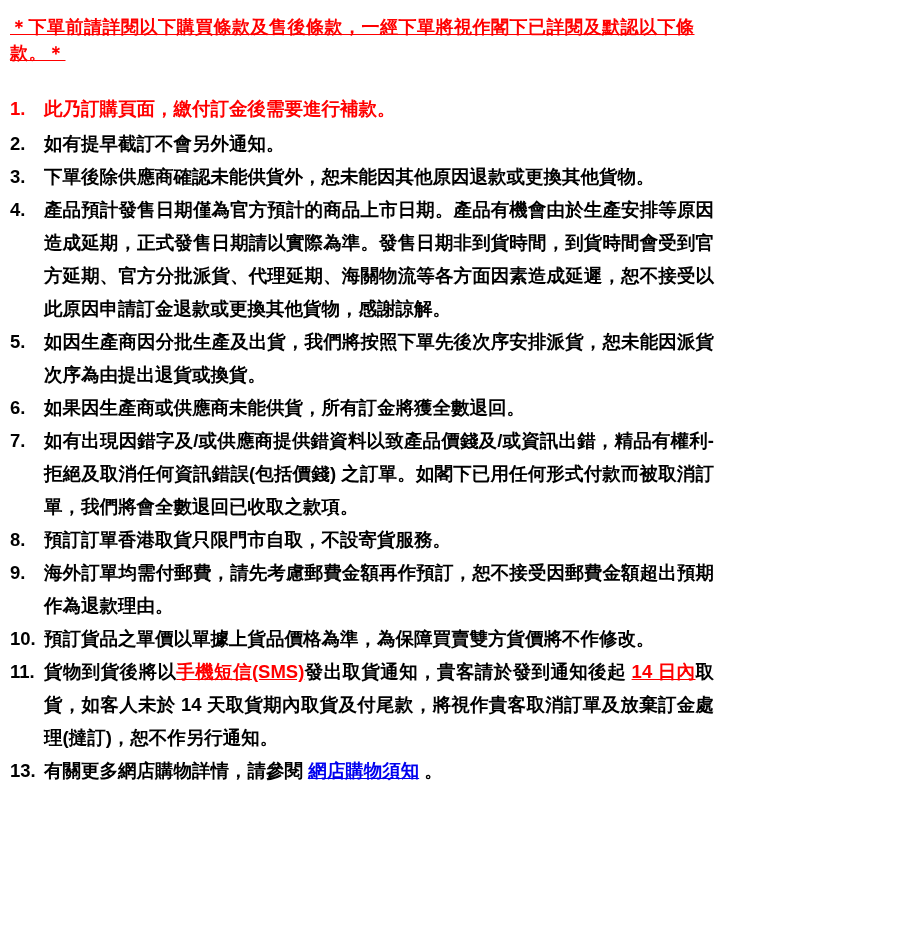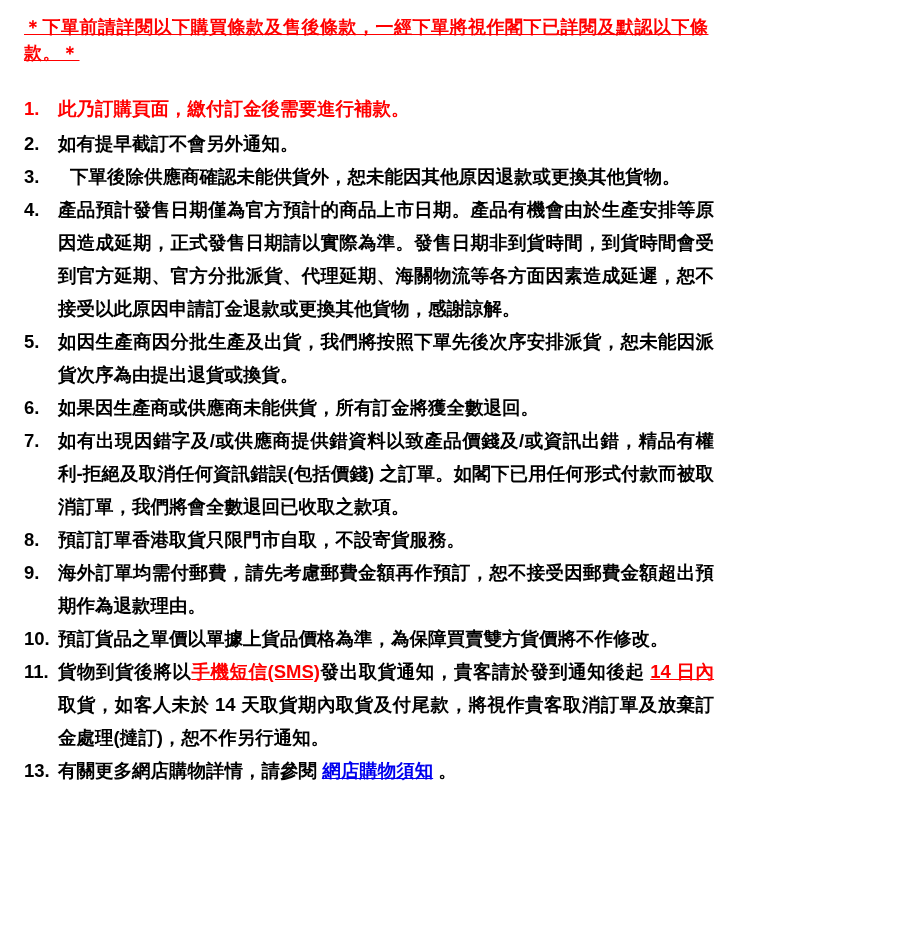--- a/index.html
+++ b/index.html
@@ -8,21 +8,21 @@
     background: #ffffff;
   }
   body {
     font-family: "Liberation Sans", "DejaVu Sans", sans-serif;
     font-weight: bold;
     color: #000000;
   }
   .page {
     width: 726px;
     box-sizing: border-box;
-    padding: 14px 12px 10px 24px;
+    padding: 14px 12px 10px 10px;
     background: #ffffff;
   }
   .title {
     font-size: 18px;
     line-height: 26px;
     color: #ff0000;
     text-decoration: underline;
     margin: 0 0 26px 0;
     font-weight: bold;
     letter-spacing: 0.5px;
@@ -72,21 +72,21 @@
       <div class="term-row red">
         <span class="term-num">1.</span>
         <span class="term-text"><span style="color: inherit; text-decoration: none; font-family: Liberation Mono, monospace;">此乃訂購頁面，繳付訂金後需要進行補款。</span></span>
       </div>
       <div class="term-row">
         <span class="term-num">2.</span>
         <span class="term-text"><span style="color: inherit; text-decoration: none;">如有提早截訂不會另外通知。</span></span>
       </div>
       <div class="term-row">
         <span class="term-num">3.</span>
-        <span class="term-text"><span style="color: inherit; text-decoration: none; margin-left: 12px;">下單後除供應商確認未能供貨外，恕未能因其他原因退款或更換其他貨物。</span></span>
+        <span class="term-text"><span style="color: inherit; text-decoration: none;">下單後除供應商確認未能供貨外，恕未能因其他原因退款或更換其他貨物。</span></span>
       </div>
       <div class="term-row">
         <span class="term-num">4.</span>
         <span class="term-text"><span style="color: inherit; text-decoration: none;">產品預計發售日期僅為官方預計的商品上市日期。產品有機會由於生產安排等原因造成延期，正式發售日期請以實際為準。發售日期非到貨時間，到貨時間會受到官方延期、官方分批派貨、代理延期、海關物流等各方面因素造成延遲，恕不接受以此原因申請訂金退款或更換其他貨物，感謝諒解。</span></span>
       </div>
       <div class="term-row">
         <span class="term-num">5.</span>
         <span class="term-text"><span style="color: inherit; text-decoration: none;">如因生產商因分批生產及出貨，我們將按照下單先後次序安排派貨，恕未能因派貨次序為由提出退貨或換貨。</span></span>
       </div>
       <div class="term-row">

